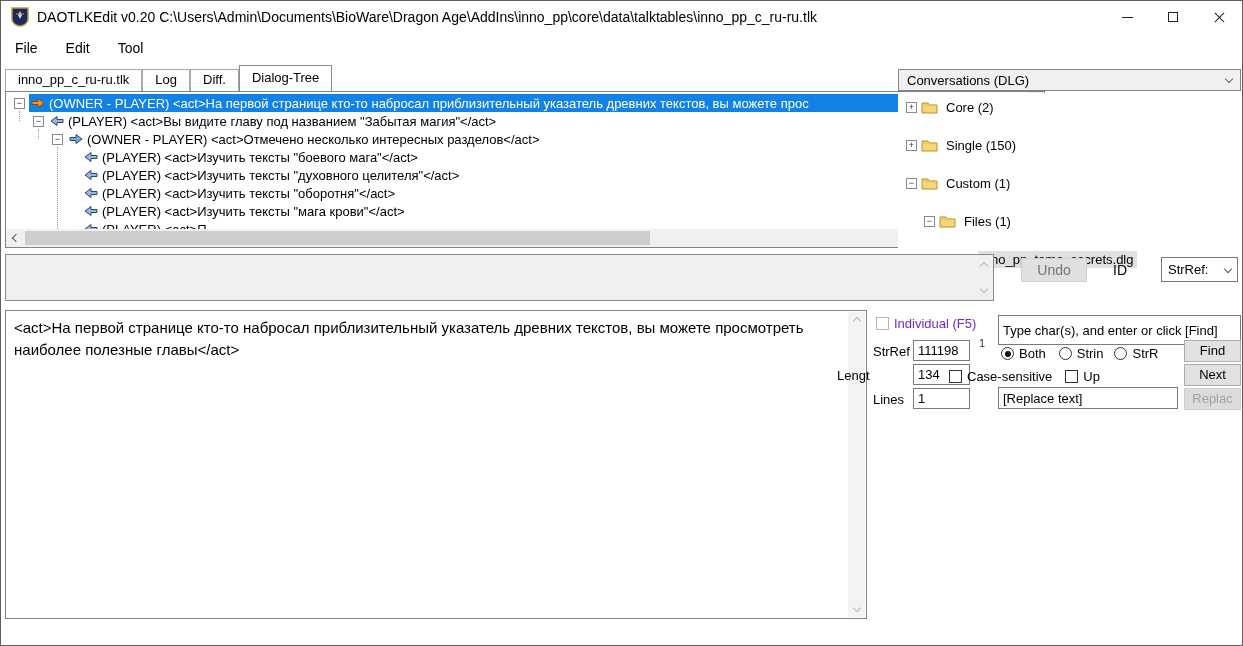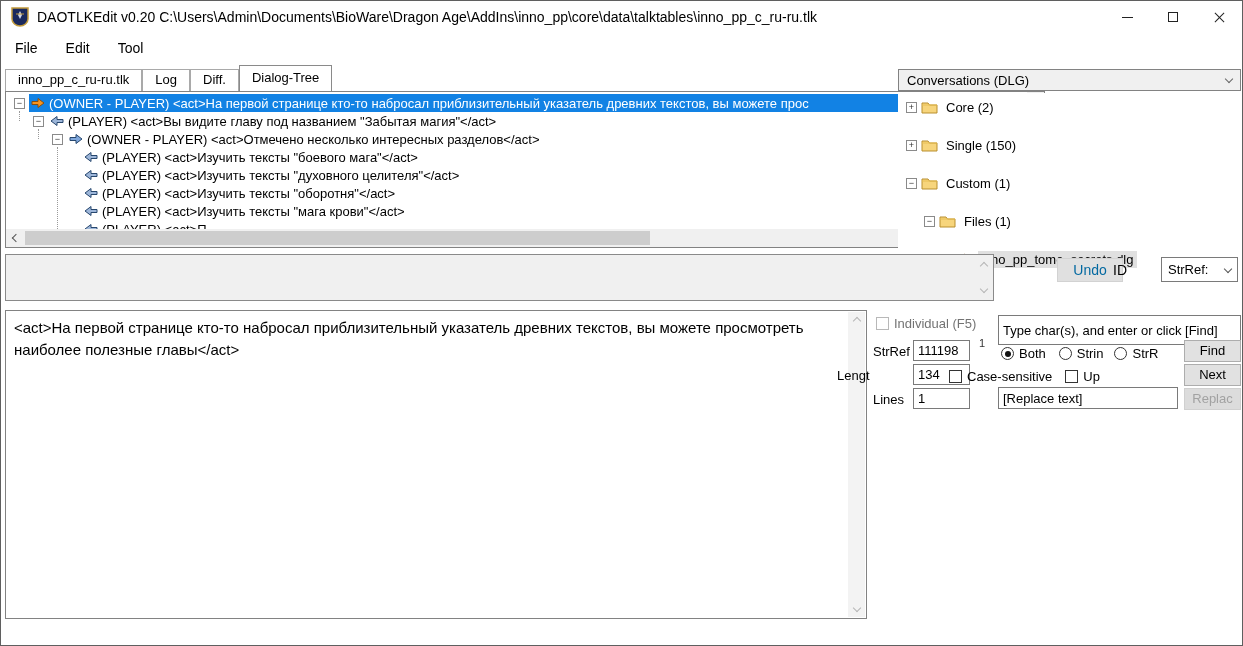--- a/index.html
+++ b/index.html
@@ -68,36 +68,36 @@
   .crow .label{padding:1px 3px;}
   .crow.sel .label{background:#e0e0e0;}
   .fold{margin-right:5px;flex:0 0 auto;display:inline-flex;}
 
   
   .midbox{position:absolute;left:4px;top:253px;width:989px;height:47px;background:#f0f0f0;border:1px solid #8a8a8a;}
   .midbox .sb{position:absolute;right:1px;top:1px;bottom:1px;width:16px;display:flex;flex-direction:column;justify-content:space-between;align-items:center;padding:4px 0;}
 
   
   .undo-btn{position:absolute;left:1020px;top:257px;width:66px;height:24px;background:#e0e0e0;border:1px solid #d2d2d2;
-            color:#0369a1;font-size:14px;text-align:center;line-height:22px;margin-left:36px;}
+            color:#737373;font-size:14px;text-align:center;line-height:22px;}
   .id-label{position:absolute;left:1112px;top:261px;font-size:14px;}
   .strref-combo{position:absolute;left:1160px;top:256px;width:77px;height:25px;border:1px solid #7a7a7a;background:#fff;
                 display:flex;align-items:center;font-size:13px;padding:0 6px;}
   .strref-combo .chev{margin-left:auto;transform:rotate(45deg);margin-bottom:2px;border-color:#555;}
 
   
   .editor{position:absolute;left:4px;top:309px;width:862px;height:309px;background:#fff;border:1px solid #828282;}
   .editor-text{position:absolute;left:8px;top:6px;width:810px;font-size:15px;line-height:1.45;white-space:pre-wrap;}
   .editor-sb{position:absolute;right:1px;top:1px;bottom:1px;width:17px;background:#f3f3f3;}
   .editor-sb .sb-up{position:absolute;top:3px;left:0;width:100%;display:flex;justify-content:center;}
   .editor-sb .sb-down{position:absolute;bottom:3px;left:0;width:100%;display:flex;justify-content:center;}
 
   
   .rlabel{position:absolute;font-size:13px;}
-  .rlabel.dis{color:#737373;}
+  .rlabel.dis{color:#6d28d9;}
   .field{position:absolute;height:21px;border:1px solid #7a7a7a;background:#fff;font-family:"Liberation Sans",sans-serif;
          font-size:13px;padding:1px 4px;}
   .cbox{width:13px;height:13px;border:1px solid #333;background:#fff;display:inline-block;flex:0 0 auto;}
   .cbox.dis{border-color:#b8b8b8;}
   .radio{width:13px;height:13px;border:1px solid #333;border-radius:50%;background:#fff;display:inline-block;position:relative;flex:0 0 auto;}
   .radio.checked::after{content:"";position:absolute;left:2.5px;top:2.5px;width:6px;height:6px;border-radius:50%;background:#111;}
   .ctrl-row{position:absolute;display:flex;align-items:center;font-size:13px;gap:5px;}
   .btn{position:absolute;width:57px;height:22px;background:#e1e1e1;border:1px solid #adadad;font-size:13px;
        text-align:center;line-height:20px;}
   .btn.dis{background:#dcdcdc;border-color:#d0d0d0;color:#a2a2a2;}

